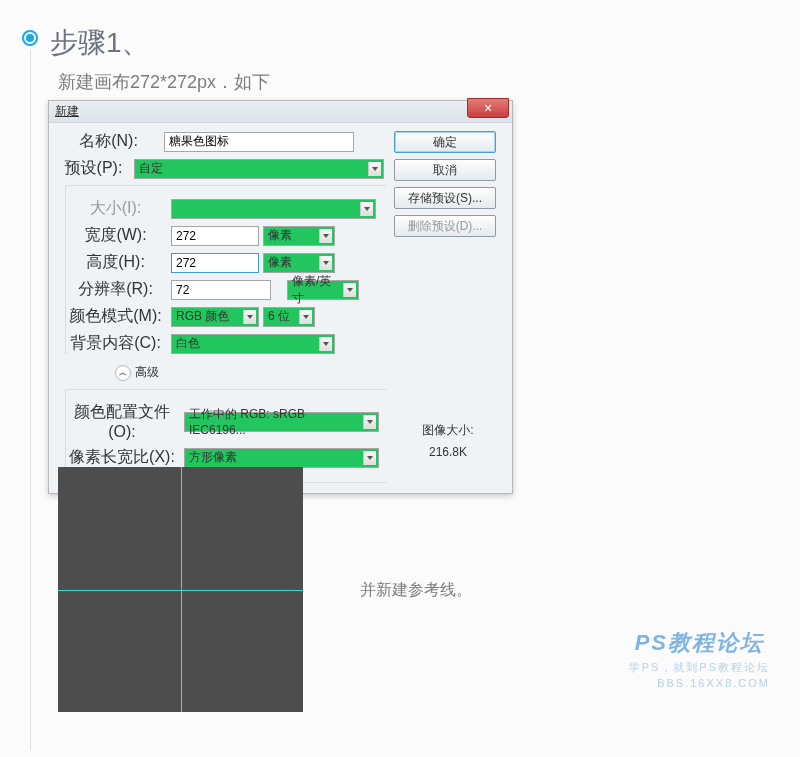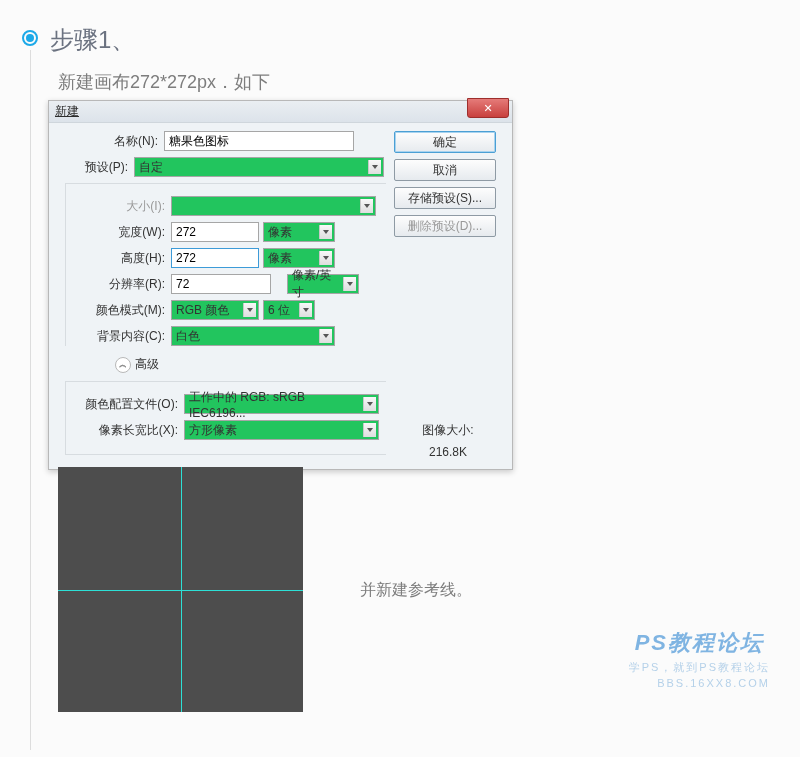--- a/index.html
+++ b/index.html
@@ -36,21 +36,21 @@
       left: 30px;
       top: 50px;
       width: 1px;
       height: 700px;
       background: #ddd;
     }
     .step-title {
       position: absolute;
       left: 50px;
       top: 24px;
-      font-size: 24px;
+      font-size: 28px;
       font-weight: 300;
       color: #6b7280;
     }
     .step-subtitle {
       position: absolute;
       left: 58px;
       top: 70px;
       font-size: 18px;
       font-weight: 300;
       color: #7d7d7d;
@@ -98,23 +98,23 @@
     }
     .left-col { flex: 1; }
     .right-col { width: 108px; }
     .row {
       display: flex;
       align-items: center;
       margin-bottom: 6px;
     }
     .lbl {
       width: 105px;
-      text-align: right;
+      text-align: center;
       padding-right: 6px;
-      font-size: 12px;
+      font-size: 16px;
       color: #333;
     }
     .input-text {
       border: 1px solid #a6a6a6;
       background: #fff;
       height: 20px;
       padding: 8px 4px;
       font-size: 12px;
     }
     .input-text.focused {

